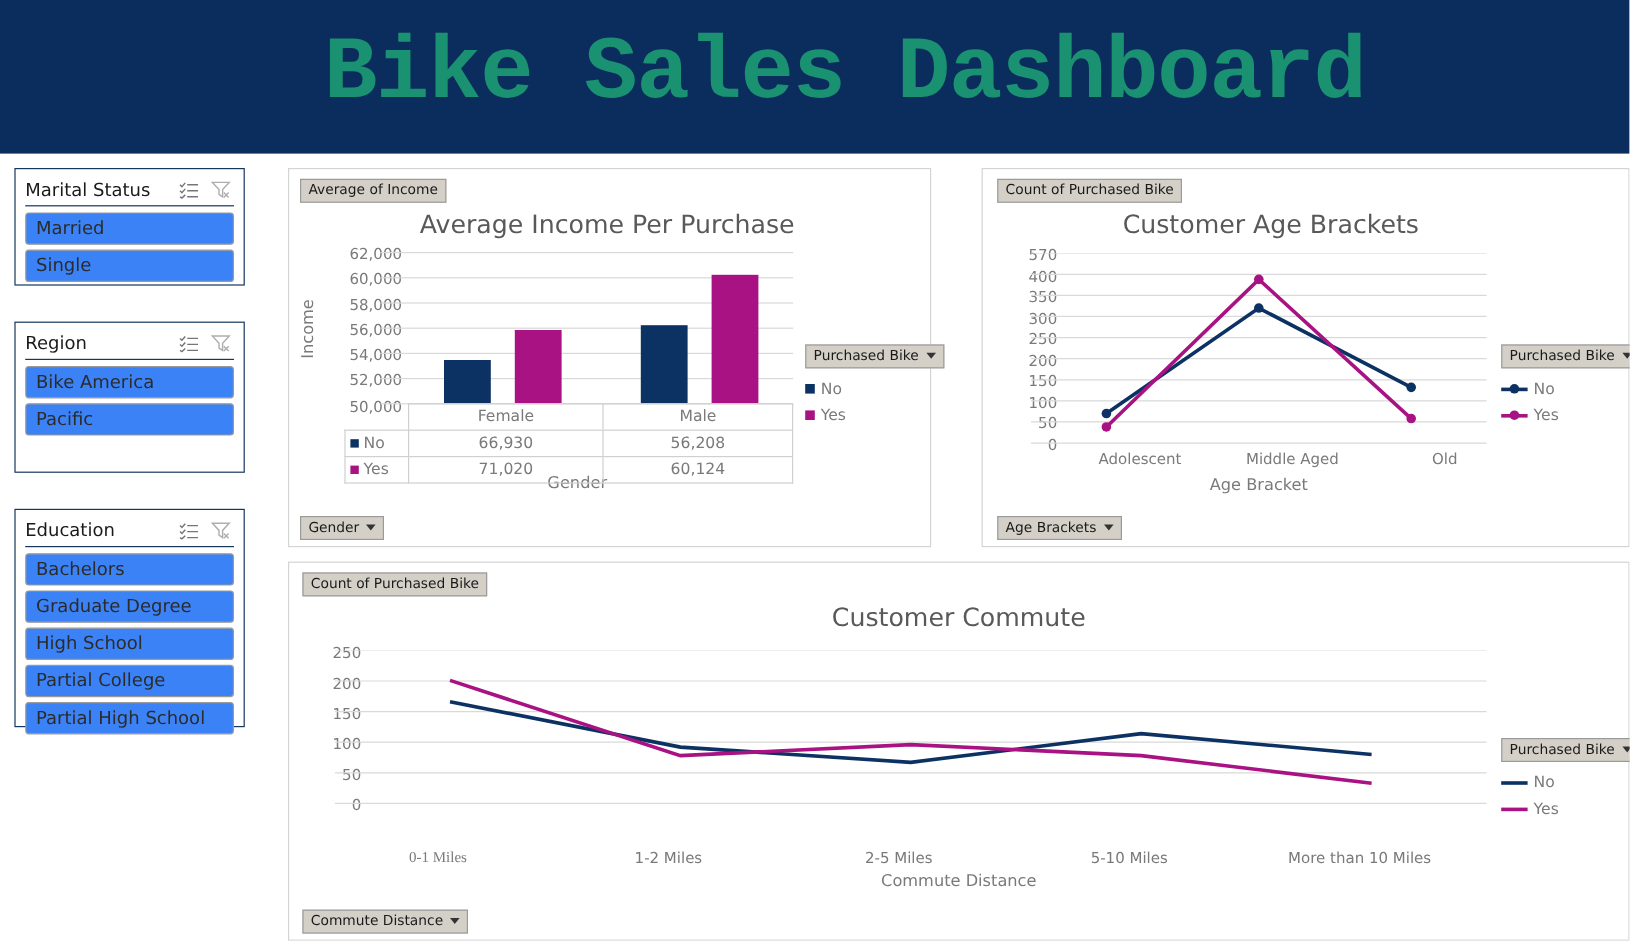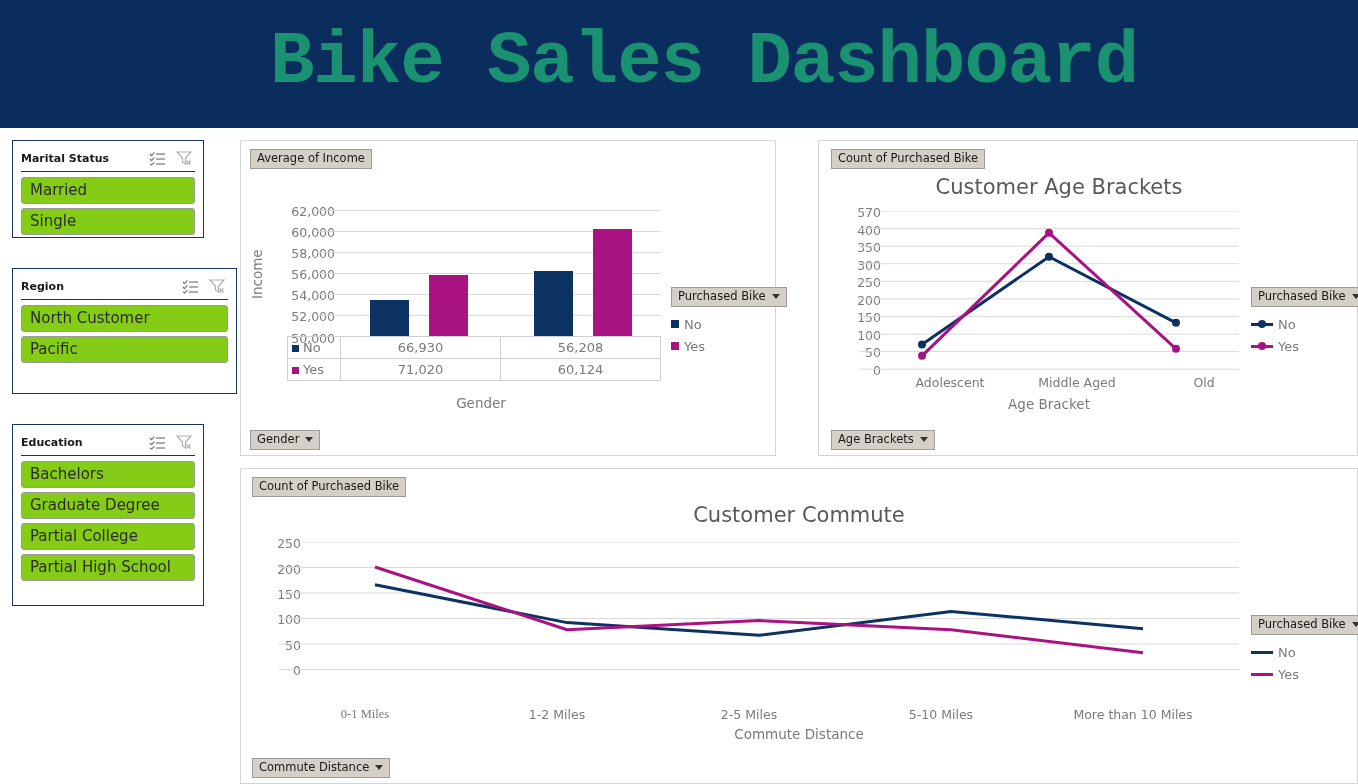--- a/index.html
+++ b/index.html
@@ -36,47 +36,47 @@
     padding:4px 8px 8px 8px;
   }
   .slicer-head{
     display:flex;align-items:center;
     height:26px;
     border-bottom:1.5px solid #17365d;
     margin-bottom:5px;
   }
   .slicer-title{
     flex:1;
-    font-size:11px;font-weight:bold;color:#1a1a1a;
+    font-size:15px;font-weight:normal;color:#1a1a1a;
     font-family:"DejaVu Sans", sans-serif;
     white-space:nowrap;
   }
   .slicer-icon{
     width:22px;height:20px;margin-left:4px;
     display:flex;align-items:center;justify-content:center;
     opacity:.8;
   }
   .slicer-item{
-    background:#84cc16;
+    background:#3b82f6;
     border:1px solid #9a9a9a;
     border-radius:3px;
     color:#2b2b2b;
     font-size:15px;
     font-family:"DejaVu Sans", sans-serif;
     padding:2px 22px 3px 8px;
     margin-bottom:4px;
     height:20px;
     line-height:20px;
     white-space:nowrap;
     overflow:hidden;
   }
   .slicer-item:last-child{margin-bottom:0;}
 
   #slicer-marital{left:12px;top:140px;width:192px;height:98px;}
-  #slicer-region{left:12px;top:268px;width:225px;height:126px;}
+  #slicer-region{left:12px;top:268px;width:192px;height:126px;}
   #slicer-education{left:12px;top:424px;width:192px;height:182px;}
 
   
   .panel{
     position:absolute;
     background:#ffffff;
     border:1px solid #d4d4d4;
     box-sizing:border-box;
   }
   #panel-income{left:240px;top:140px;width:536px;height:316px;}
@@ -211,21 +211,21 @@
         <line x1="7" y1="13" x2="16" y2="13" stroke="#555" stroke-width="1.2"></line>
       </svg>
     </div>
     <div class="slicer-icon">
       <svg width="18" height="16" viewBox="0 0 18 16">
         <path d="M2 2 H16 L10.5 8 V14 L7.5 12 V8 Z" stroke="#9a9a9a" stroke-width="1.2" fill="none"></path>
         <path d="M11.5 10.5 L15.5 14.5 M15.5 10.5 L11.5 14.5" stroke="#9a9a9a" stroke-width="1.2"></path>
       </svg>
     </div>
   </div>
-  <div class="slicer-item">North Customer</div>
+  <div class="slicer-item">Bike America</div>
   <div class="slicer-item">Pacific</div>
 </div>
 
 <div class="slicer" id="slicer-education">
   <div class="slicer-head">
     <div class="slicer-title">Education</div>
     <div class="slicer-icon">
       <svg width="18" height="15" viewBox="0 0 18 15">
         <path d="M1 3 L2.6 4.6 L5.4 1.4" stroke="#555" stroke-width="1.2" fill="none"></path>
         <path d="M1 8 L2.6 9.6 L5.4 6.4" stroke="#555" stroke-width="1.2" fill="none"></path>
@@ -237,33 +237,35 @@
     </div>
     <div class="slicer-icon">
       <svg width="18" height="16" viewBox="0 0 18 16">
         <path d="M2 2 H16 L10.5 8 V14 L7.5 12 V8 Z" stroke="#9a9a9a" stroke-width="1.2" fill="none"></path>
         <path d="M11.5 10.5 L15.5 14.5 M15.5 10.5 L11.5 14.5" stroke="#9a9a9a" stroke-width="1.2"></path>
       </svg>
     </div>
   </div>
   <div class="slicer-item">Bachelors</div>
   <div class="slicer-item">Graduate Degree</div>
+  <div class="slicer-item">High School</div>
   <div class="slicer-item">Partial College</div>
   <div class="slicer-item">Partial High School</div>
 </div>
 
 <div class="panel" id="panel-income">
   <div class="field-btn" style="left:9px;top:8px;">
     <span>Average of Income</span>
   </div>
   <div class="field-btn" style="left:9px;top:289px;">
     <span>Gender</span>
     <span class="caret"></span>
   </div>
 
+  <div class="chart-title" style="left:30px;top:34px;width:470px;">Average Income Per Purchase</div>
 
   <div class="axis-title" style="left:8px;top:158px;transform:rotate(-90deg);transform-origin:left top;">Income</div>
   <div class="axis-title" style="left:150px;top:254px;width:180px;text-align:center;">Gender</div>
 
   <div class="tick tick-y" style="left:14px;top:190px;width:52px;">50,000</div>
   <div class="tick tick-y" style="left:14px;top:168px;width:52px;">52,000</div>
   <div class="tick tick-y" style="left:14px;top:147px;width:52px;">54,000</div>
   <div class="tick tick-y" style="left:14px;top:126px;width:52px;">56,000</div>
   <div class="tick tick-y" style="left:14px;top:105px;width:52px;">58,000</div>
   <div class="tick tick-y" style="left:14px;top:84px;width:52px;">60,000</div>
@@ -277,20 +279,25 @@
   <div class="gridline" style="left:76px;top:174px;width:344px;"></div>
   <div class="gridline" style="left:76px;top:195px;width:344px;"></div>
 
   <div class="bar" style="left:129px;top:159px;width:39px;height:36px;background:#0c3263;"></div>
   <div class="bar" style="left:188px;top:134px;width:39px;height:61px;background:#a81283;"></div>
   <div class="bar" style="left:293px;top:130px;width:39px;height:65px;background:#0c3263;"></div>
   <div class="bar" style="left:352px;top:88px;width:39px;height:107px;background:#a81283;"></div>
 
   <table class="dtable" style="left:46px;top:195px;width:374px;">
     <tbody>
+        <tr>
+      <td class="blank"></td>
+      <td>Female</td>
+      <td>Male</td>
+    </tr>
     <tr>
       <td class="key"><span class="sq" style="background:#0c3263"></span><span>No</span></td>
       <td>66,930</td>
       <td>56,208</td>
     </tr>
     <tr>
       <td class="key"><span class="sq" style="background:#a81283"></span><span>Yes</span></td>
       <td>71,020</td>
       <td>60,124</td>
     </tr>

